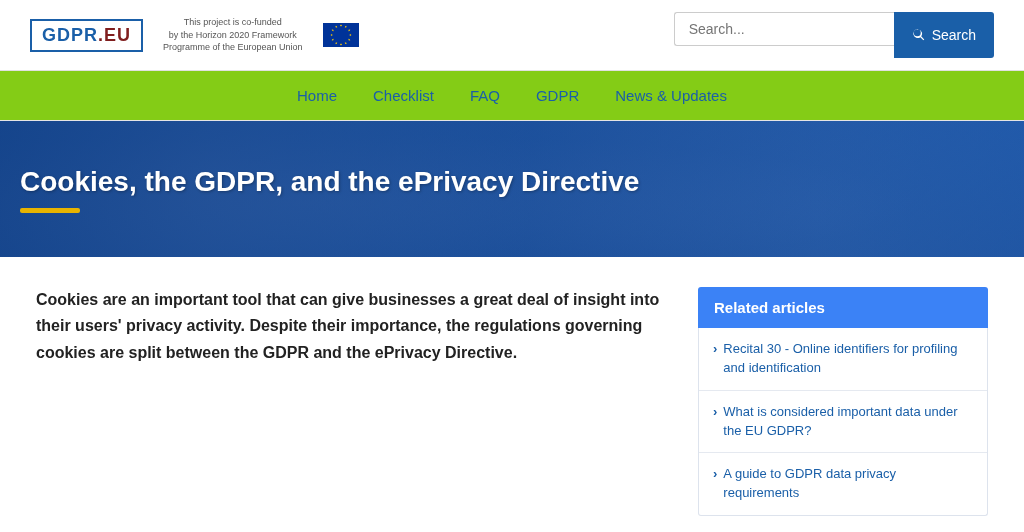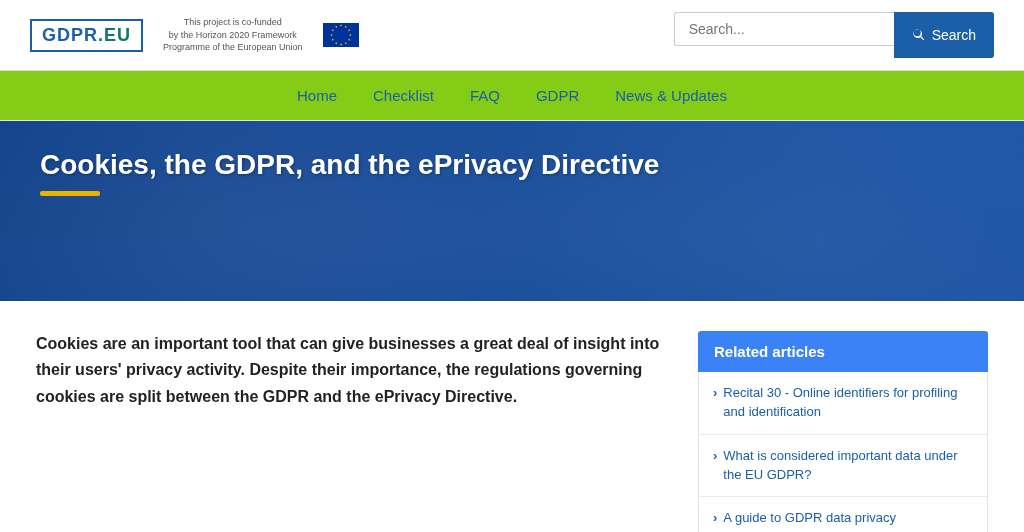--- a/index.html
+++ b/index.html
@@ -21,21 +21,21 @@
     }
     .logo-box {
       border: 2px solid #1a5fa8;
       padding: 4px 10px;
       font-size: 18px;
       font-weight: bold;
       color: #1a5fa8;
       letter-spacing: 1px;
     }
     .logo-gdpr { color: #1a5fa8; }
-    .logo-eu { color: #0f766e; }
+    .logo-eu { color: #7f1d1d; }
     .co-funded {
       font-size: 9px;
       color: #555;
       line-height: 1.4;
       max-width: 160px;
       text-align: center;
     }
     .eu-flag {
       width: 36px;
       height: 24px;
@@ -87,26 +87,26 @@
       text-decoration: none;
       color: #1a5fa8;
       font-size: 15px;
       font-weight: 500;
     }
 
     
     .hero {
       position: relative;
       width: 100%;
-      height: 180px;
+      height: 136px;
       background: #1a5fa8;
       overflow: hidden;
       display: flex;
-      align-items: flex-start;
-      padding: 28px 40px;
+      align-items: center;
+      padding: 28px 20px;
     }
     .hero-overlay {
       position: absolute;
       top: 0; left: 0; right: 0; bottom: 0;
       background: linear-gradient(135deg, rgba(15,60,130,0.85) 0%, rgba(30,90,180,0.55) 100%);
       z-index: 1;
     }
     .hero-bg {
       position: absolute;
       top: 0; left: 0; right: 0; bottom: 0;

